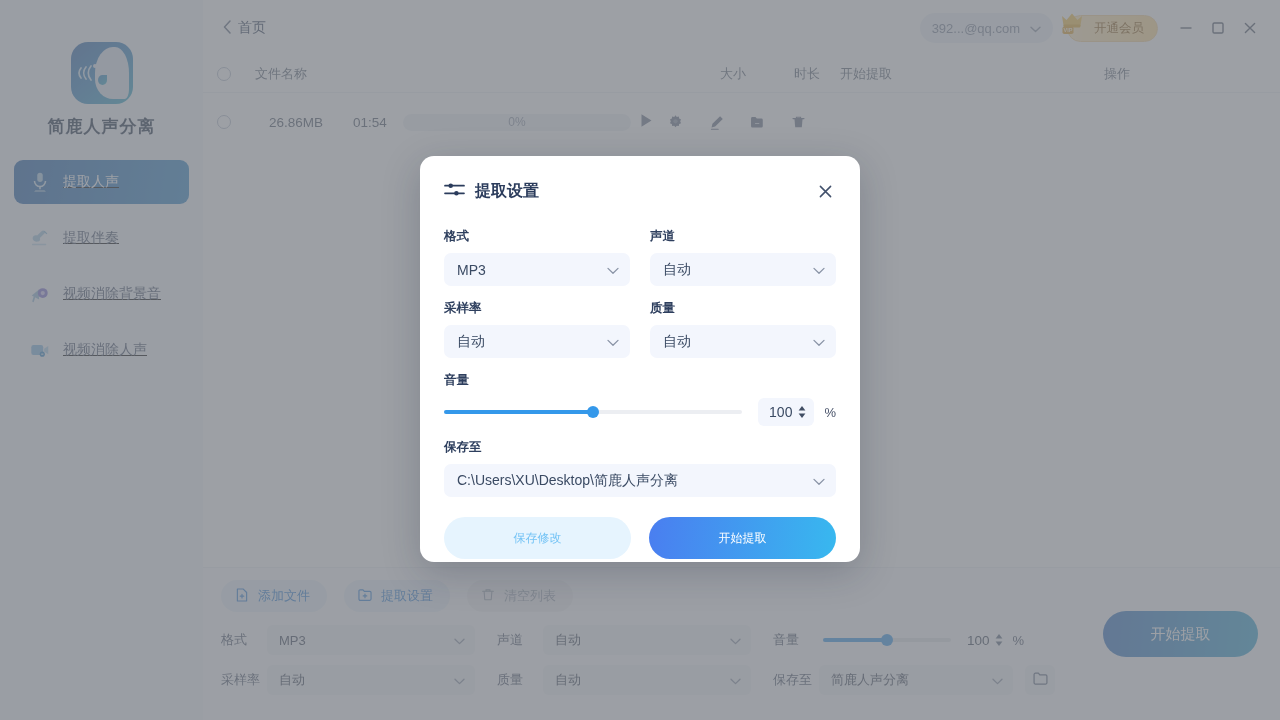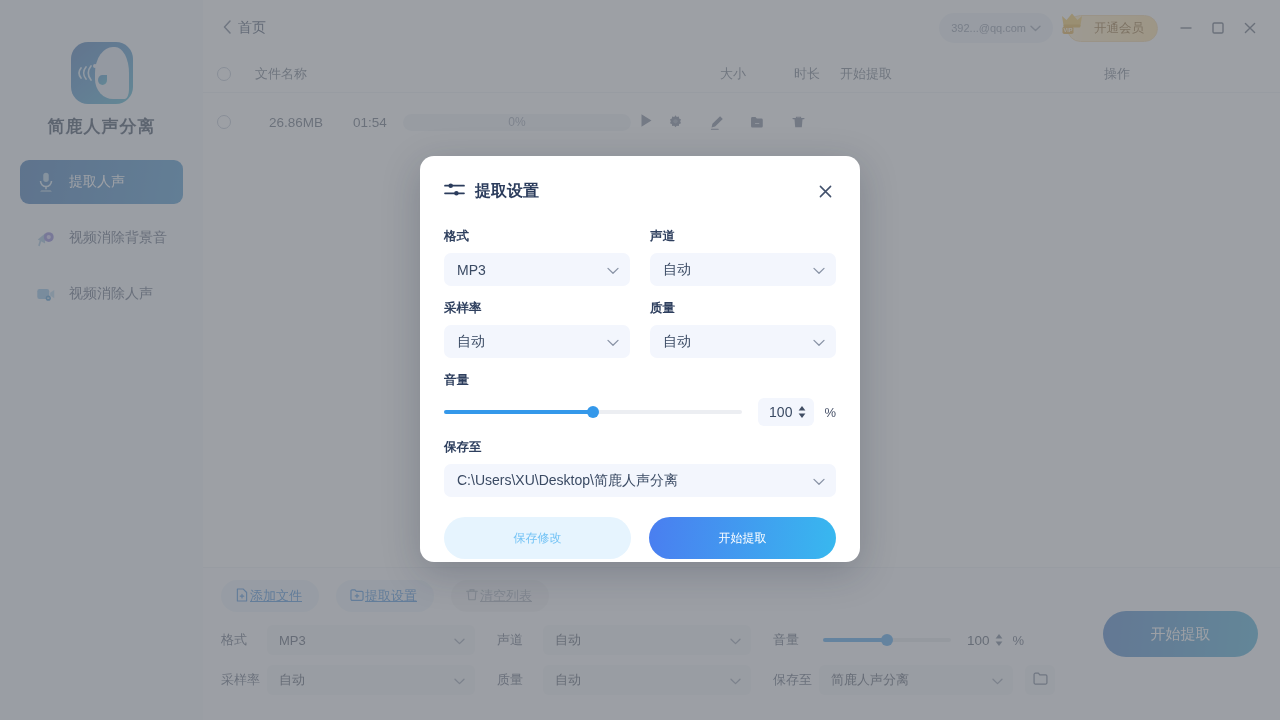--- a/index.html
+++ b/index.html
@@ -47,21 +47,21 @@
   .logo-eye {
     position: absolute; right: 36px; top: 22px;
     width: 4px; height: 4px; border-radius: 50%; background: #dfe7ef;
   }
   .logo-waves { position: absolute; left: 7px; top: 20px; }
   .app-title {
     margin-top: 11px;
     font-size: 17px; font-weight: bold; color: #1c2b42; letter-spacing: 1px;
   }
 
-  .nav { margin-top: 22px; padding: 0 20px; }
+  .nav { margin-top: 22px; padding: 0 14px; text-decoration: underline; }
   .nav-item {
     height: 44px; border-radius: 9px;
     display: flex; align-items: center; gap: 11px;
     padding-left: 14px; margin-bottom: 12px;
     font-size: 14px; color: #46536b;
     cursor: pointer;
   }
   .nav-item.active {
     background: linear-gradient(100deg, #1f5fa8 0%, #2f86c6 100%);
     color: #ffffff;
@@ -83,24 +83,24 @@
     display: flex; align-items: center;
     padding: 0 14px 0 12px;
   }
   .back-home {
     display: flex; align-items: center; gap: 6px;
     padding: 5px 11px 5px 8px; border-radius: 6px;
     font-size: 14px; color: #32415c; cursor: pointer;
   }
   .tb-spacer { flex: 1; }
   .account-pill {
-    display: flex; align-items: center; gap: 4px;
+    display: flex; align-items: center; gap: 10px;
     height: 30px; padding: 0 12px;
     border-radius: 15px; background: #edf1f7;
-    font-size: 11px; color: #7b869a; cursor: pointer; text-align: right;
+    font-size: 13px; color: #7b869a; cursor: pointer; text-align: right;
   }
   .vip-btn {
     position: relative; margin-left: 14px;
     height: 27px; padding: 0 13px 0 26px;
     display: flex; align-items: center;
     border-radius: 14px;
     background: linear-gradient(90deg, #ffe9bd 0%, #ffd98e 100%);
     border: 1px solid #f3cf92;
     font-size: 12.5px; color: #8a5a14; cursor: pointer;
   }
@@ -148,22 +148,22 @@
   #bottombar {
     flex: 0 0 153px; height: 153px;
     border-top: 1px solid #eceff4;
     padding: 12px 16px 0 18px;
     position: relative;
     background: #fafbfd;
   }
   .chip-row { display: flex; align-items: center; gap: 17px; }
   .chip {
     height: 32px; padding: 0 17px 0 13px; border-radius: 16px;
-    display: flex; align-items: center; gap: 0;
-    background: #e8f1fb; color: #2f80d6; font-size: 13px; cursor: pointer; text-decoration: underline;
+    display: flex; align-items: center; gap: 8px;
+    background: #e8f1fb; color: #2f80d6; font-size: 13px; cursor: pointer;
   }
   .chip.muted { background: #f0f1f4; color: #9aa3b1; }
 
   .ctl-grid { margin-top: 13px; display: flex; flex-direction: column; gap: 10px; }
   .ctl-line { display: flex; align-items: center; }
   .ctl-label { font-size: 13px; color: #49536a; width: 46px; flex: 0 0 46px; }
   .mini-select {
     height: 30px; border-radius: 6px; background: #f0f2f6;
     display: flex; align-items: center; justify-content: space-between;
     padding: 0 10px 0 12px; font-size: 13px; color: #3c4759;
@@ -294,20 +294,30 @@
           <svg width="22" height="22" viewBox="0 0 24 24" fill="none">
             <rect x="9" y="2" width="6" height="10" rx="3" fill="#a8cbe4"></rect>
             <path d="M6 11a6 6 0 0012 0" stroke="#cfe4f2" stroke-width="1.7" fill="none"></path>
             <path d="M12 17v3" stroke="#cfe4f2" stroke-width="1.7"></path>
             <path d="M7 21h10l1.5 1.5H5.5z" fill="#8fb8d6"></path>
           </svg>
         </span>
         <span>提取人声</span>
       </div>
 
+      <div class="nav-item">
+        <span class="nav-ico">
+          <svg width="22" height="22" viewBox="0 0 24 24" fill="none">
+            <path d="M8 16c-2.4 0-4-1.7-4-3.6 0-2 1.6-3.4 3.4-3.4.6 0 1 .1 1.5.3L14 4.3c.8-.8 2-.8 2.8 0s.8 2 0 2.8l-5 5c.2.5.3 1 .3 1.5C12.1 15.5 10.4 16 8 16z" fill="#9ec4df"></path>
+            <path d="M16.5 4.5l3 3" stroke="#7fb2d4" stroke-width="1.4"></path>
+            <path d="M4 19h14" stroke="#b9d6ea" stroke-width="1.6" stroke-linecap="round"></path>
+          </svg>
+        </span>
+        <span>提取伴奏</span>
+      </div>
 
       <div class="nav-item">
         <span class="nav-ico">
           <svg width="22" height="22" viewBox="0 0 24 24" fill="none">
             <path d="M3 13.5l8-6.5v11l-8-4.5z" fill="#8fb8d6"></path>
             <circle cx="15" cy="11" r="5.4" fill="#7b6fd0"></circle>
             <circle cx="15" cy="11" r="2.3" fill="#cfc7f2"></circle>
             <path d="M6 15l-1.5 5" stroke="#8fb8d6" stroke-width="1.8" stroke-linecap="round"></path>
           </svg>
         </span>

